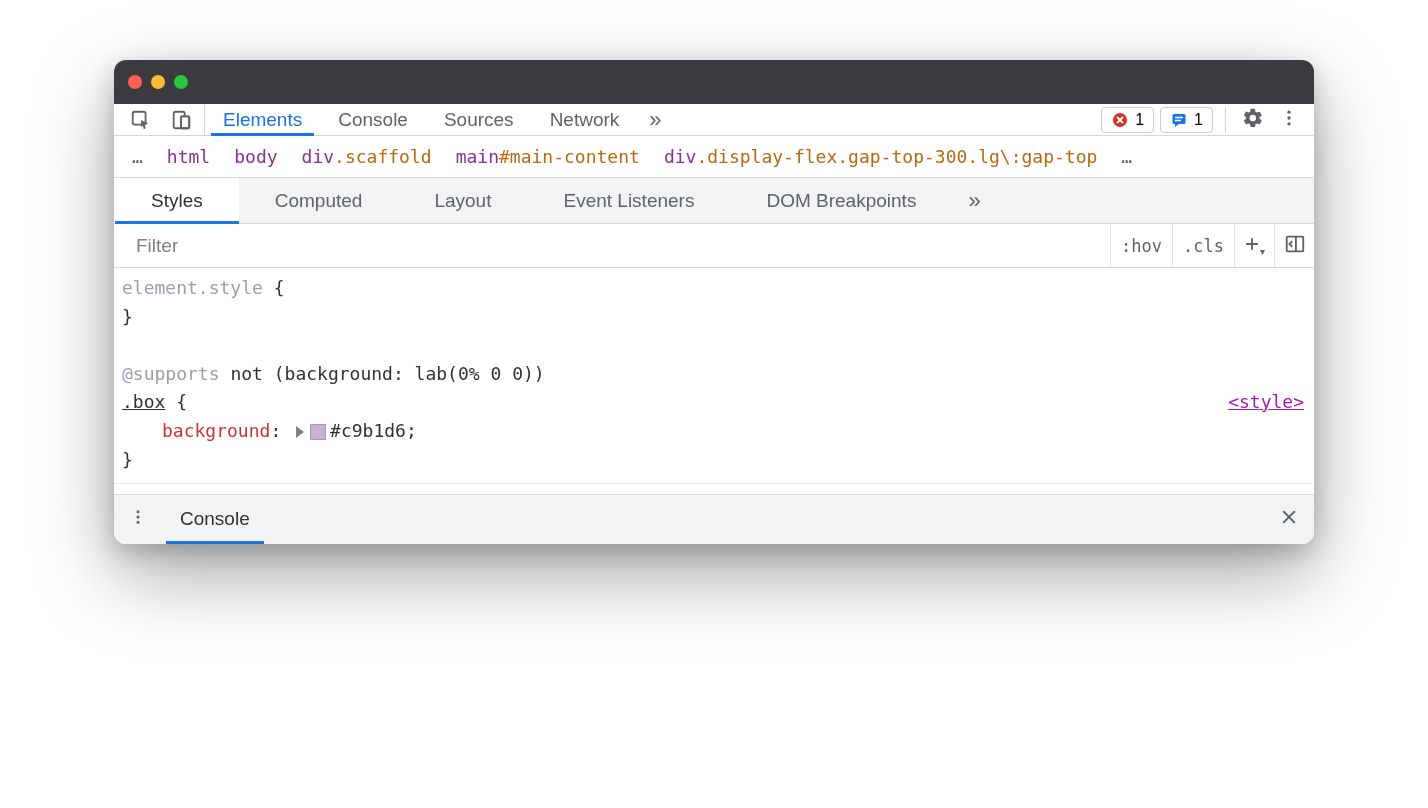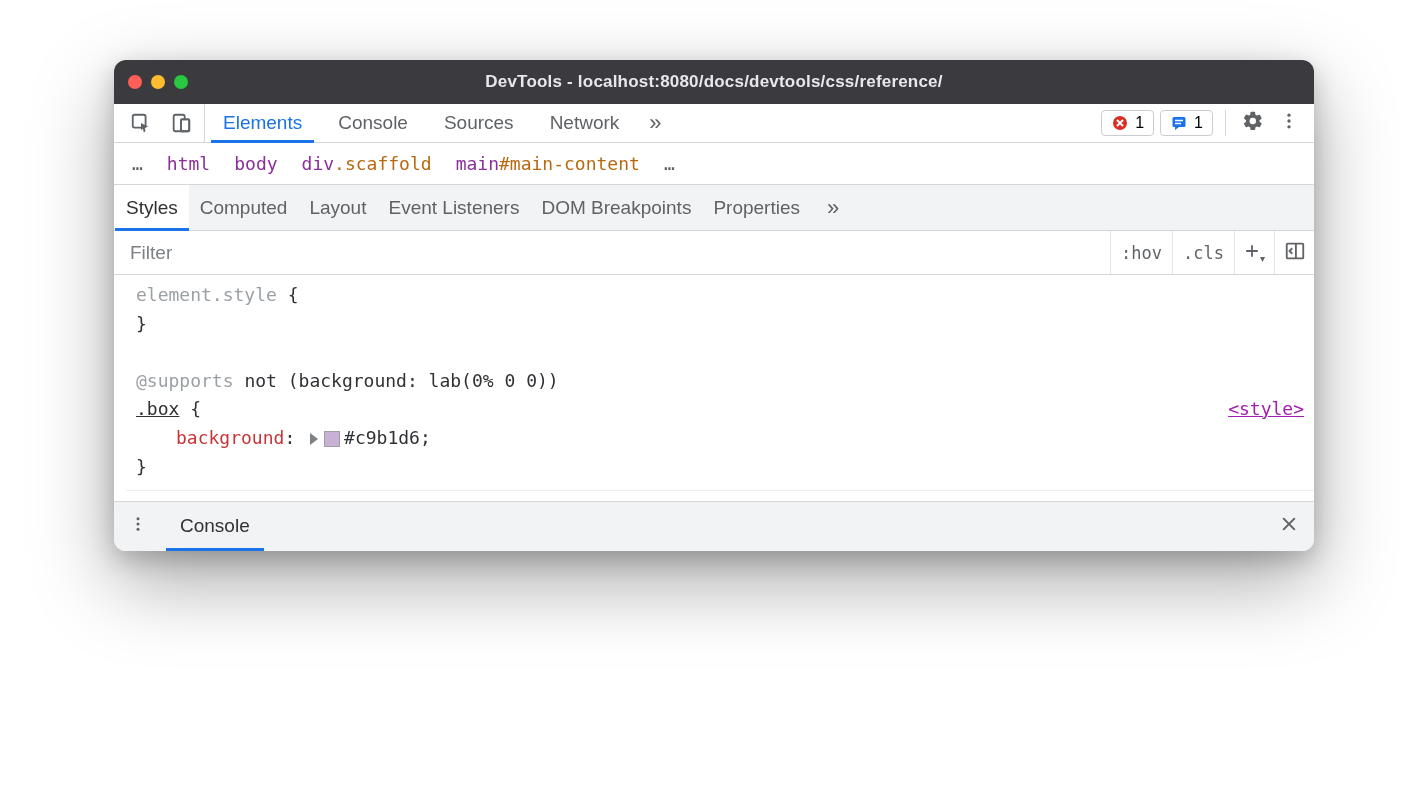--- a/index.html
+++ b/index.html
@@ -42,21 +42,21 @@
     left: 0; right: 0;
     text-align: center;
     color: #e9e7ec;
     font-size: 17px;
     font-weight: 600;
     pointer-events: none;
     letter-spacing: 0.2px;
   }
   
   .toolbar {
-    height: 39px;
+    height: 32px;
     border-bottom: 1px solid #d6d6d8;
     display: flex;
     align-items: stretch;
     background: #fff;
   }
   .tb-left {
     display: flex;
     align-items: center;
     padding: 0 8px 0 12px;
     gap: 10px;
@@ -160,21 +160,21 @@
   .subtabs {
     height: 46px;
     background: #f1f3f4;
     border-bottom: 1px solid #d6d6d8;
     display: flex;
     align-items: stretch;
   }
   .sub-tab {
     display:flex;
     align-items:center;
-    padding: 0 11px;
+    padding: 0 36px;
     font-size: 19px;
     color: #5f6367;
     position: relative;
     cursor: pointer;
   }
   .sub-tab.active {
     color: #303134;
     background: #fff;
     border-left: 1px solid rgba(0,0,0,0);
   }
@@ -191,21 +191,21 @@
     height: 44px;
     border-bottom: 1px solid #d6d6d8;
     display:flex;
     align-items:stretch;
   }
   .filter-input {
     flex:1;
     border:none;
     outline:none;
     font-size: 19px;
-    padding: 0 16px;
+    padding: 0 22px;
     color:#303134;
   }
   .filter-input::placeholder { color:#7d8185; }
   .filter-btn {
     display:flex;
     align-items:center;
     padding: 0 10px;
     font-family: Menlo, Consolas, monospace;
     font-size: 17px;
     color:#5f6367;
@@ -219,21 +219,21 @@
     width: 40px;
     color:#5f6367;
     border-left: 1px solid #e3e5e7;
     cursor:pointer;
   }
   
   .styles-pane {
     font-family: Menlo, Consolas, monospace;
     font-size: 18px;
     line-height: 1.6;
-    padding: 6px 10px 10px 22px;
+    padding: 6px 10px 10px 8px;
     color:#303134;
   }
   .rule { margin-bottom: 4px; position: relative; }
   .sel-gray { color:#9ba0a5; }
   .sel-dark { color:#303134;text-decoration:underline; }
   .brace { color:#303134; }
   .atrule { color:#9ba0a5; }
   .atrule-body { color:#303134; }
   .decl { padding-left: 40px; }
   .prop { color:#c93437; }
@@ -312,21 +312,20 @@
 <body>
 
 <div class="window">
 
   <div class="titlebar">
     <div class="traffic">
       <div class="dot red"></div>
       <div class="dot yellow"></div>
       <div class="dot green"></div>
     </div>
-    <div class="title">DevTools - localhost:8080/docs/devtools/css/reference/</div>
   </div>
 
   <div class="toolbar">
     <div class="tb-left">
       <div class="tb-icon">
         <svg width="22" height="22" viewBox="0 0 24 24" fill="none" stroke="currentColor" stroke-width="2">
             <rect x="3" y="3" width="14" height="14" rx="2"></rect>
             <path d="M12 12 L20 16 L16 17 L17 21 L15 22 L14 18 L12 20 Z" fill="currentColor" stroke="none"></path>
           </svg>
       </div>
@@ -394,41 +393,39 @@
       </div>
     </div>
   </div>
 
   <div class="breadcrumb">
     <span class="bc-ellipsis">…</span>
     <span class="bc-item"><span class="bc-tag">html</span></span>
     <span class="bc-item"><span class="bc-tag">body</span></span>
     <span class="bc-item"><span class="bc-tag">div</span><span class="bc-cls">.scaffold</span></span>
     <span class="bc-item"><span class="bc-tag">main</span><span class="bc-cls">#main-content</span></span>
+    <span class="bc-item"><span class="bc-tag">div</span><span class="bc-cls">.display-flex.gap-top-300.lg\:gap-top</span></span>
     <span class="bc-ellipsis">…</span>
   </div>
 
   <div class="subtabs">
     <div class="sub-tab active">
         <span>Styles</span>
       </div>
     <div class="sub-tab">
         <span>Computed</span>
       </div>
     <div class="sub-tab">
         <span>Layout</span>
       </div>
     <div class="sub-tab">
         <span>Event Listeners</span>
       </div>
     <div class="sub-tab">
         <span>DOM Breakpoints</span>
-      </div>
-    <div class="sub-tab">
-        <span>Properties</span>
       </div>
     <div class="sub-overflow">
       <span>»</span>
     </div>
   </div>
 
   <div class="filter-row">
     <input class="filter-input" placeholder="Filter" style="">
     <div class="filter-btn">
         <span>:hov</span>

